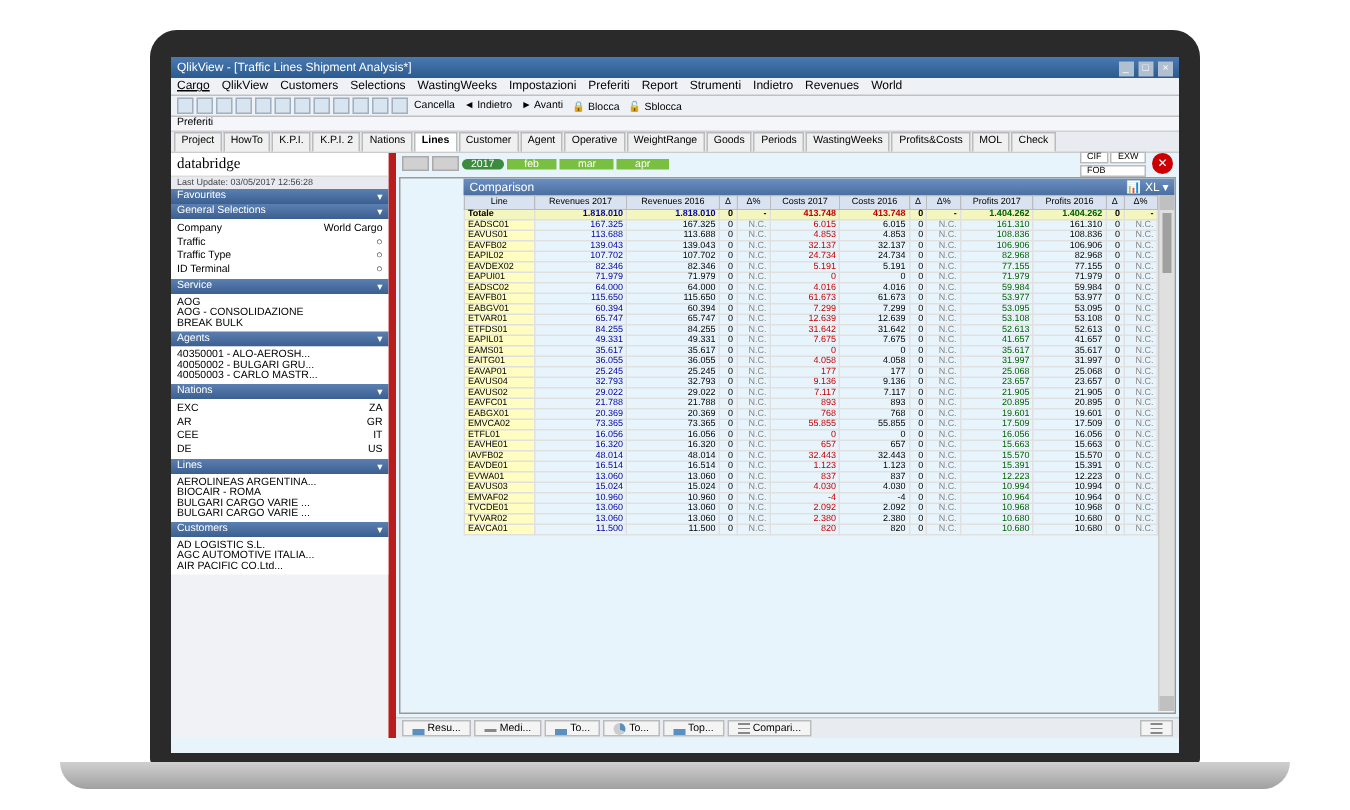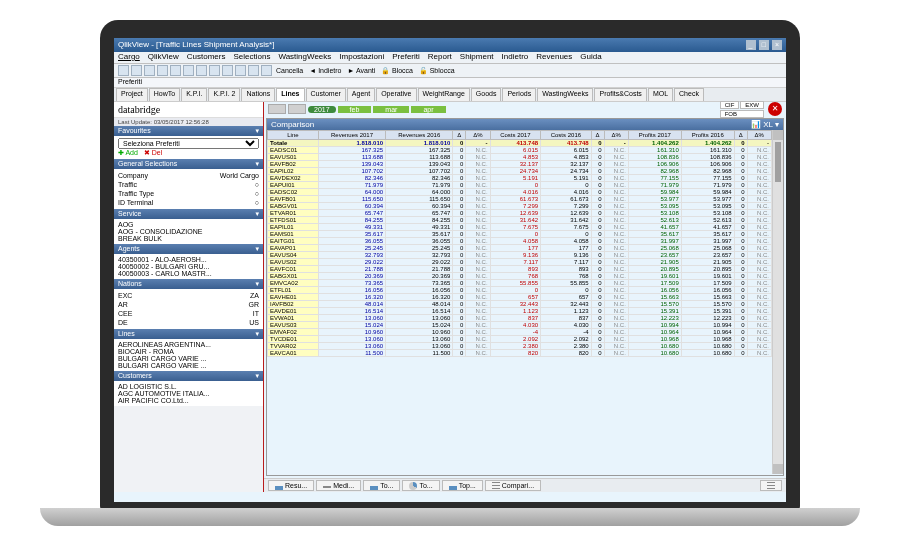--- a/index.html
+++ b/index.html
@@ -13,37 +13,37 @@
   .menubar span { cursor: default; }
   .menubar span u { text-decoration: underline; }
   .toolbar { background: #eef2f6; height: 14px; padding: 1px 4px; display: flex; gap: 2px; border-bottom: 1px solid #c0c0c0; align-items: center; }
   .toolbar .tbtn { width: 11px; height: 11px; background: #d8e4f0; border: 1px solid #a0b0c0; display: inline-block; }
   .toolbar .tlabel { font-size: 7px; padding: 0 2px; }
   .prefbar { background: #f4f6fa; height: 10px; padding: 0 4px; font-size: 7px; border-bottom: 1px solid #d0d0d0; }
   .tabstrip { background: #e8ecf0; height: 14px; display: flex; gap: 1px; padding: 0 2px; border-bottom: 1px solid #ccc; }
   .tab { background: #f0f0f0; border: 1px solid #bbb; border-bottom: none; padding: 1px 4px; font-size: 7px; }
   .tab.active { background: #fff; font-weight: bold; }
   .content { display: flex; height: calc(100% - 74px); }
-  .sidebar { width: 150px; background: #f0f2f5; border-right: 1px solid #b91c1c; overflow: hidden; }
+  .sidebar { width: 150px; background: #f0f2f5; border-right: 5px solid #b91c1c; overflow: hidden; }
   .logo { background: #fff; padding: 2px 4px; font-size: 10px; font-family: Georgia, serif; border-bottom: 1px solid #ddd; }
   .update { font-size: 6px; padding: 1px 4px; color: #444; background: #e8eaf0; }
   .panel-head { background: linear-gradient(#5a7fb0, #3a5f90); color: #fff; font-size: 7px; padding: 1px 4px; display: flex; justify-content: space-between; }
   .panel-body { background: #fff; padding: 2px 4px; font-size: 7px; }
   .panel-body .row { display: flex; justify-content: space-between; padding: 1px 0; }
   .addDel { display: flex; gap: 6px; font-size: 7px; }
   .addDel .add { color: #0a0; } .addDel .del { color: #c00; }
   .main { flex: 1; display: flex; flex-direction: column; }
   .monthbar { height: 14px; display: flex; gap: 2px; padding: 2px 4px; align-items: center; }
   .mbtn { width: 18px; height: 10px; background: #d0d0d0; border: 1px solid #aaa; }
   .yearpill { background: #3d8b3d; color: #fff; padding: 0 6px; border-radius: 6px; font-size: 7px; }
   .monthpill { background: #7ac040; color: #fff; padding: 0 12px; font-size: 7px; }
   .rightpills { display: flex; flex-direction: column; gap: 1px; margin-left: auto; }
   .rp { background: #fff; border: 1px solid #bbb; font-size: 6px; padding: 0 4px; }
   .redcircle { width: 14px; height: 14px; border-radius: 50%; background: #c00; color: #fff; text-align: center; line-height: 14px; font-size: 8px; margin-left: 2px; }
-  .gridwrap { flex: 1; overflow: hidden; border: 1px solid #999; margin: 2px; }
+  .gridwrap { flex: 1; overflow: hidden; border: 1px solid #999; margin: 2px; padding-left: 42px; }
   .gridtitle { background: linear-gradient(#6a8fc0, #4a6fa0); color: #fff; font-size: 8px; padding: 1px 4px; display: flex; justify-content: space-between; }
   table { border-collapse: collapse; width: 100%; font-size: 6px; }
   th { background: #d8e2f0; border: 1px solid #bbb; padding: 1px 2px; font-weight: normal; position: sticky; top: 0; }
   td { border: 1px solid #e0e0e0; padding: 0 2px; text-align: right; }
   td.code { text-align: left; background: #fffec0; }
   td.nc { color: #888; }
   tr.total td { font-weight: bold; background: #f4f6c0; }
   .num-blue { color: #0000a0; }
   .num-red { color: #c00000; }
   .num-green { color: #006000; }
@@ -77,24 +77,24 @@
 
     <div class="menubar">
       <span><u>Cargo</u></span>
       <span>QlikView</span>
       <span>Customers</span>
       <span>Selections</span>
       <span>WastingWeeks</span>
       <span>Impostazioni</span>
       <span>Preferiti</span>
       <span>Report</span>
-      <span>Shipment</span>
+      <span>Strumenti</span>
       <span>Indietro</span>
       <span>Revenues</span>
-      <span>Guida</span>
+      <span>World</span>
     </div>
 
     <div class="toolbar">
       <span class="tbtn"></span>
       <span class="tbtn"></span>
       <span class="tbtn"></span>
       <span class="tbtn"></span>
       <span class="tbtn"></span>
       <span class="tbtn"></span>
       <span class="tbtn"></span>
@@ -136,29 +136,20 @@
     <div class="content">
 
       <div class="sidebar">
         <div class="logo">databridge</div>
         <div class="update">Last Update: 03/05/2017 12:56:28</div>
 
         <div class="panel-head">
           <span>Favourites</span>
             <span>▾</span>
         </div>
-        <div class="panel-body">
-          <select style="width:100%;font-size:7px;">
-            <option>Seleziona Preferiti</option>
-          </select>
-          <div class="addDel">
-            <span class="add">✚ <span>Add</span></span>
-            <span class="del">✖ <span>Del</span></span>
-          </div>
-        </div>
 
         <div class="panel-head">
           <span>General Selections</span>
             <span>▾</span>
         </div>
         <div class="panel-body">
           <div class="row">
               <span>Company</span>
               <span>World Cargo</span>
             </div>

